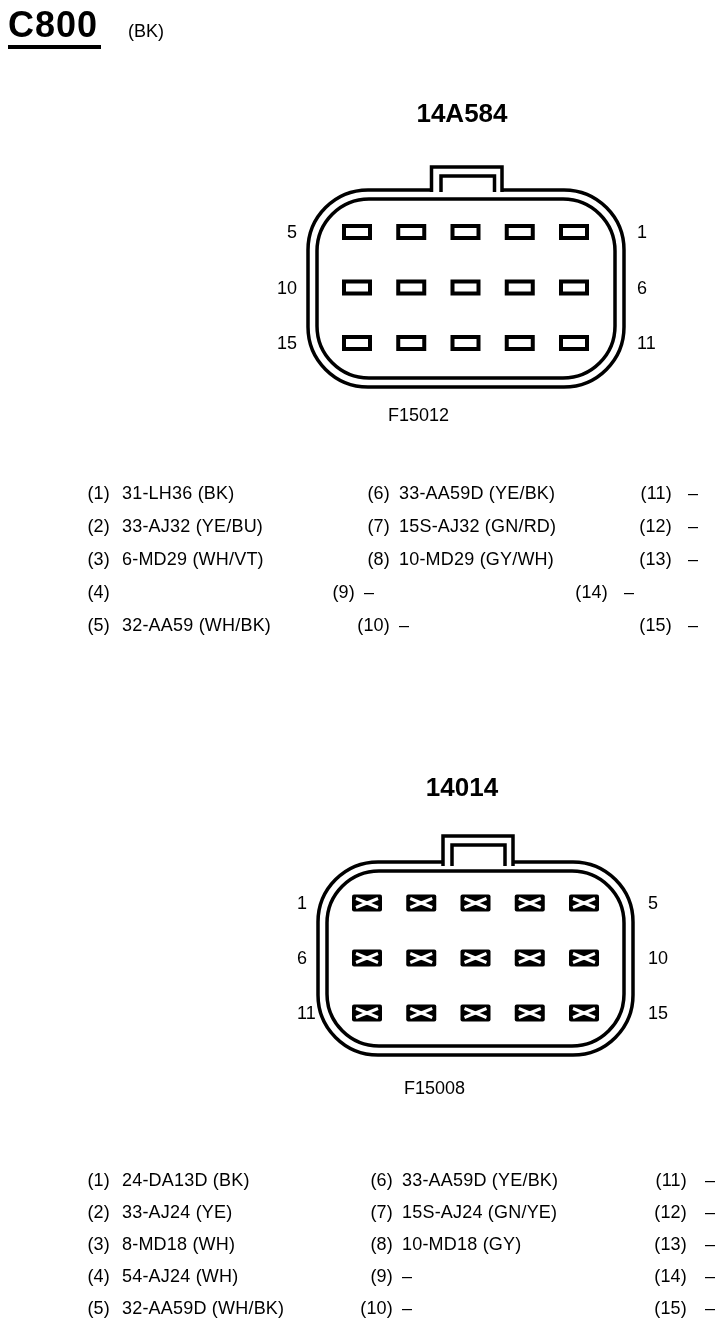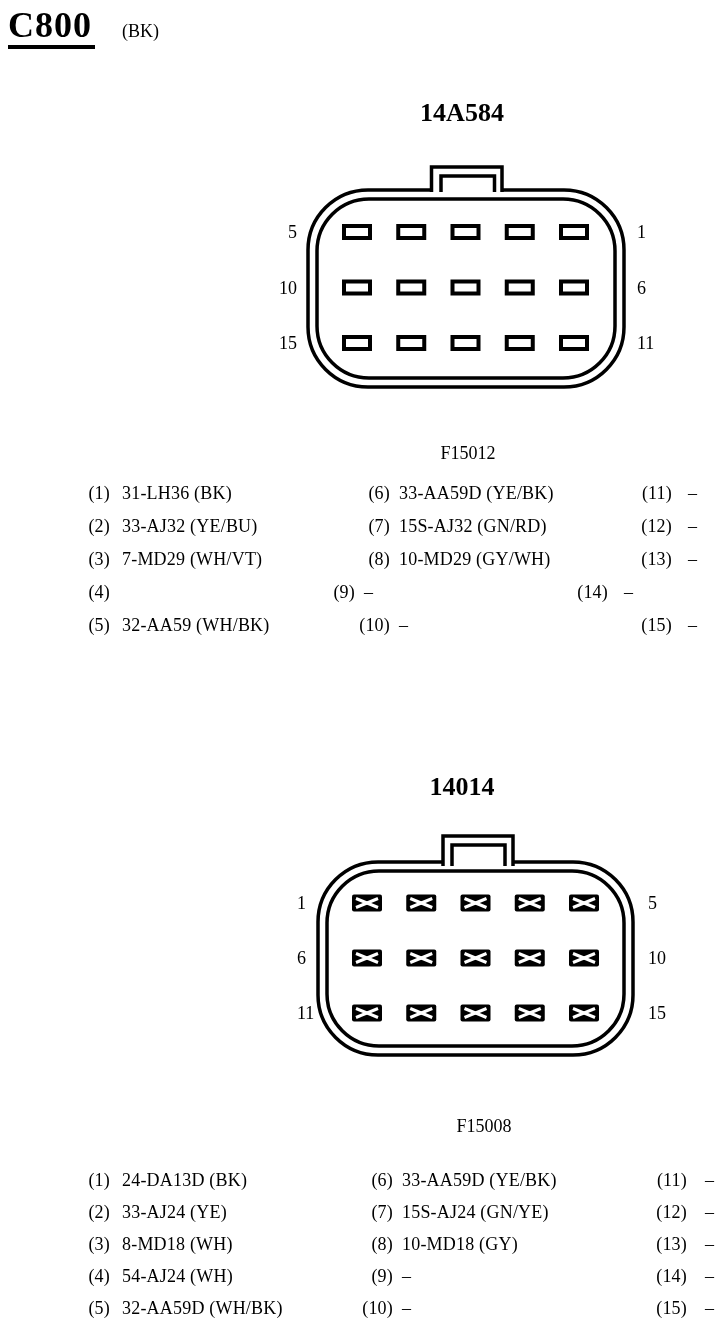--- a/index.html
+++ b/index.html
@@ -1,33 +1,33 @@
 <!DOCTYPE html>
 <html><head>
 <meta charset="utf-8">
 <style>
   html,body{margin:0;padding:0;background:#ffffff;}
   .page{
     position:relative;width:724px;height:1325px;background:#ffffff;
-    font-family:Liberation Serif, serif;color:#000;overflow:hidden;border-radius:21px;
+    font-family:Liberation Sans, sans-serif;color:#000;overflow:hidden;border-radius:21px;
   }
   
   .hdr{position:absolute;left:8px;top:5px;display:flex;align-items:baseline;}
   .hdr-id{
     font-size:36px;font-weight:bold;line-height:40px;letter-spacing:1px;
     border-bottom:4px solid #000;padding:0 3px 0 0;
   }
   .hdr-suffix{font-size:18px;margin-left:27px;text-align:center;}
   
   .sec-title{
     position:absolute;left:332px;width:260px;text-align:center;
     font-size:26px;font-weight:bold;line-height:34px;
   }
   
-  .fig-cap{position:absolute;width:160px;text-align:center;font-size:18px;line-height:22px;margin-top:38px;}
+  .fig-cap{position:absolute;width:160px;font-size:18px;line-height:22px;}
   .pin-lab{position:absolute;width:46px;font-size:18px;line-height:22px;}
   .lab-r{text-align:right;}
   .lab-l{text-align:left;}
   
   .gfx{position:absolute;left:0;top:0;}
   
   .pin-table{position:absolute;left:0;width:724px;}
   .trow{display:grid;align-items:center;font-size:18px;letter-spacing:0.2px;}
   .t0 .trow{grid-template-columns:110px 245px 35px 218px 64px 1fr;height:33px;}
   .t1 .trow{grid-template-columns:110px 245px 38px 219px 75px 1fr;height:32px;}
@@ -152,21 +152,21 @@
       <div class="trow">
         <span class="pnum">(2)</span>
         <span class="pval pv1">33-AJ32 (YE/BU)</span>
         <span class="pnum">(7)</span>
         <span class="pval pv2">15S-AJ32 (GN/RD)</span>
         <span class="pnum">(12)</span>
         <span class="pval pv3">–</span>
       </div>
       <div class="trow">
         <span class="pnum">(3)</span>
-        <span class="pval pv1">7-MD29 (WH/VT)</span>
+        <span class="pval pv1">6-MD29 (WH/VT)</span>
         <span class="pnum">(8)</span>
         <span class="pval pv2">10-MD29 (GY/WH)</span>
         <span class="pnum">(13)</span>
         <span class="pval pv3">–</span>
       </div>
       <div class="trow">
         <span class="pnum">(4)</span>
         <span class="pnum">(9)</span>
         <span class="pval pv2">–</span>
         <span class="pnum">(14)</span>

